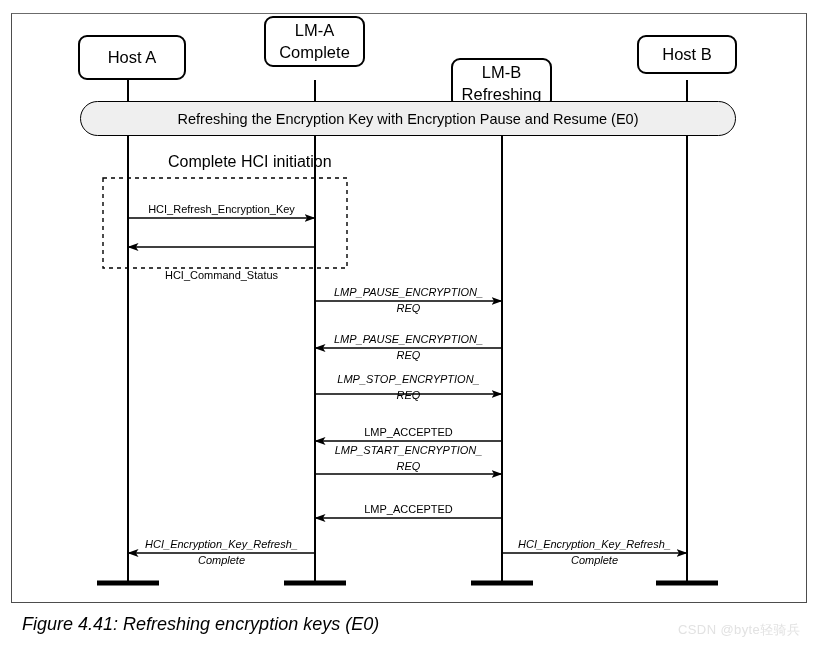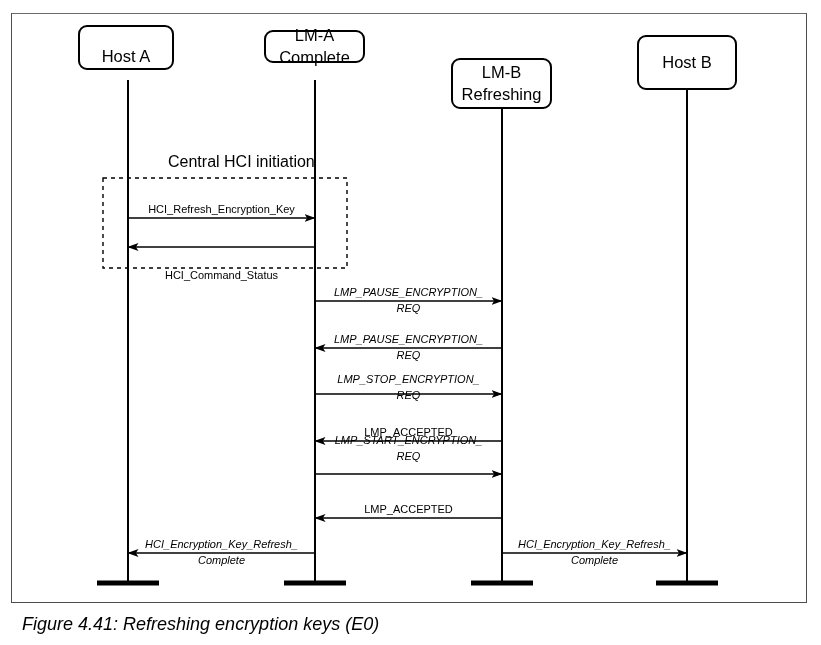--- a/index.html
+++ b/index.html
@@ -172,38 +172,41 @@
         <line x1="315" y1="394" x2="502" y2="394" class="msg-line" marker-end="url(#arrow-right)"></line>
         <line x1="502" y1="441" x2="315" y2="441" class="msg-line" marker-end="url(#arrow-left)"></line>
         <line x1="315" y1="474" x2="502" y2="474" class="msg-line" marker-end="url(#arrow-right)"></line>
         <line x1="502" y1="518" x2="315" y2="518" class="msg-line" marker-end="url(#arrow-left)"></line>
         <line x1="315" y1="553" x2="128" y2="553" class="msg-line" marker-end="url(#arrow-left)"></line>
         <line x1="502" y1="553" x2="687" y2="553" class="msg-line" marker-end="url(#arrow-right)"></line>
       </g>
   </svg>
 
   <div id="actors-layer">
-      <div class="actor-box" style="left: 78px; top: 25px; width: 96px; height: 45px; justify-content: flex-end;">
+      <div class="actor-box" style="left: 78px; top: 35px; width: 108px; height: 45px;">
         <span>Host A</span>
       </div>
-      <div class="actor-box" style="left: 264px; top: 30px; width: 101px; height: 33px;">
+      <div class="actor-box" style="left: 264px; top: 16px; width: 101px; height: 51px;">
         <span>LM-A</span>
         <span class="actor-line2">Complete</span>
       </div>
       <div class="actor-box" style="left: 451px; top: 30px; width: 101px; height: 51px; margin-top: 28px;">
         <span>LM-B</span>
         <span class="actor-line2">Refreshing</span>
       </div>
-      <div class="actor-box" style="left: 637px; top: 35px; width: 100px; height: 55px; justify-content: center;">
+      <div class="actor-box" style="left: 637px; top: 35px; width: 100px; height: 39px; justify-content: center;">
         <span>Host B</span>
       </div>
     </div>
 
-
-  <div id="region-title">Central HCI initiation</div>
+  <div id="phase-banner">
+    <span>Refreshing the Encryption Key with Encryption Pause and Resume (E0)</span>
+  </div>
+
+  <div id="region-title">Complete HCI initiation</div>
 
   <div id="labels-layer">
       <div class="msg-label" style="left: 221.5px; top: 203px;">
         <div>HCI_Refresh_Encryption_Key</div>
       </div>
       <div class="msg-label" style="left: 221.5px; top: 232px; margin-top: 37px;">
         <div>HCI_Command_Status</div>
       </div>
       <div class="msg-label two-line" style="left: 408.5px; top: 286px;">
         <div>LMP_PAUSE_ENCRYPTION_</div>
@@ -213,32 +216,33 @@
         <div>LMP_PAUSE_ENCRYPTION_</div>
         <div style="margin-top: 3px;">REQ</div>
       </div>
       <div class="msg-label two-line" style="left: 408.5px; top: 373px;">
         <div>LMP_STOP_ENCRYPTION_</div>
         <div style="margin-top: 3px;">REQ</div>
       </div>
       <div class="msg-label" style="left: 408.5px; top: 426px;">
         <div>LMP_ACCEPTED</div>
       </div>
-      <div class="msg-label two-line" style="left: 408.5px; top: 434px;">
+      <div class="msg-label two-line" style="left: 408.5px; top: 444px;">
         <div>LMP_START_ENCRYPTION_</div>
         <div style="margin-top: 3px;">REQ</div>
       </div>
       <div class="msg-label" style="left: 408.5px; top: 503px;">
         <div>LMP_ACCEPTED</div>
       </div>
       <div class="msg-label two-line" style="left: 221.5px; top: 538px;">
         <div>HCI_Encryption_Key_Refresh_</div>
         <div style="margin-top: 3px;">Complete</div>
       </div>
       <div class="msg-label two-line" style="left: 594.5px; top: 538px;">
         <div>HCI_Encryption_Key_Refresh_</div>
         <div style="margin-top: 3px;">Complete</div>
       </div>
     </div>
 
   <div id="figure-caption">Figure 4.41: Refreshing encryption keys (E0)</div>
+  <div id="watermark">CSDN @byte轻骑兵</div>
 
 </div>
 
 </body></html>

